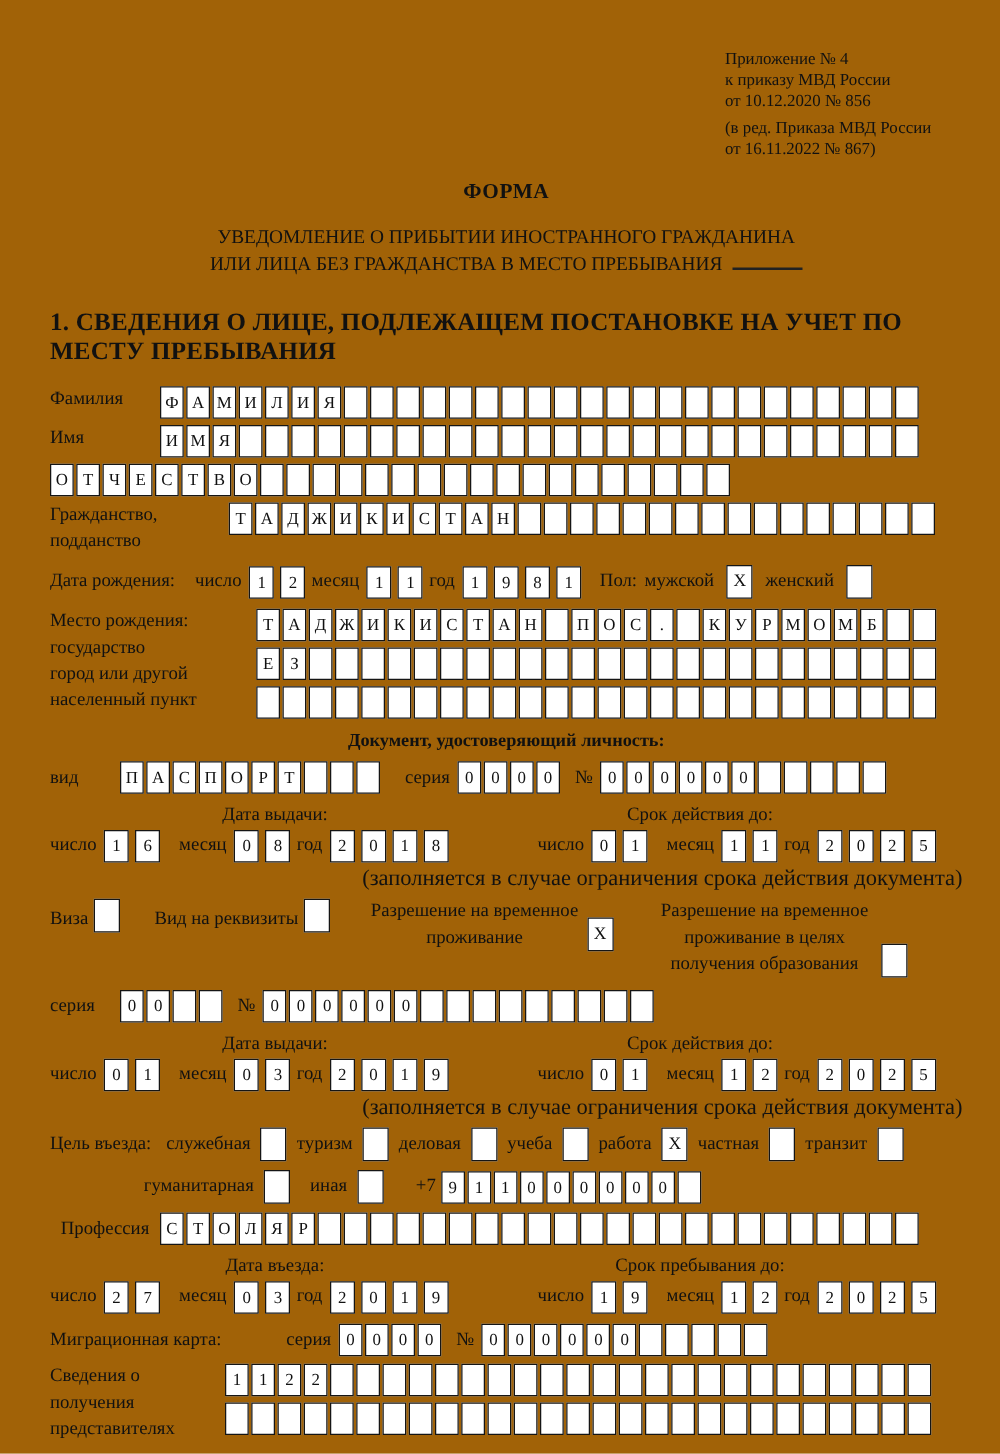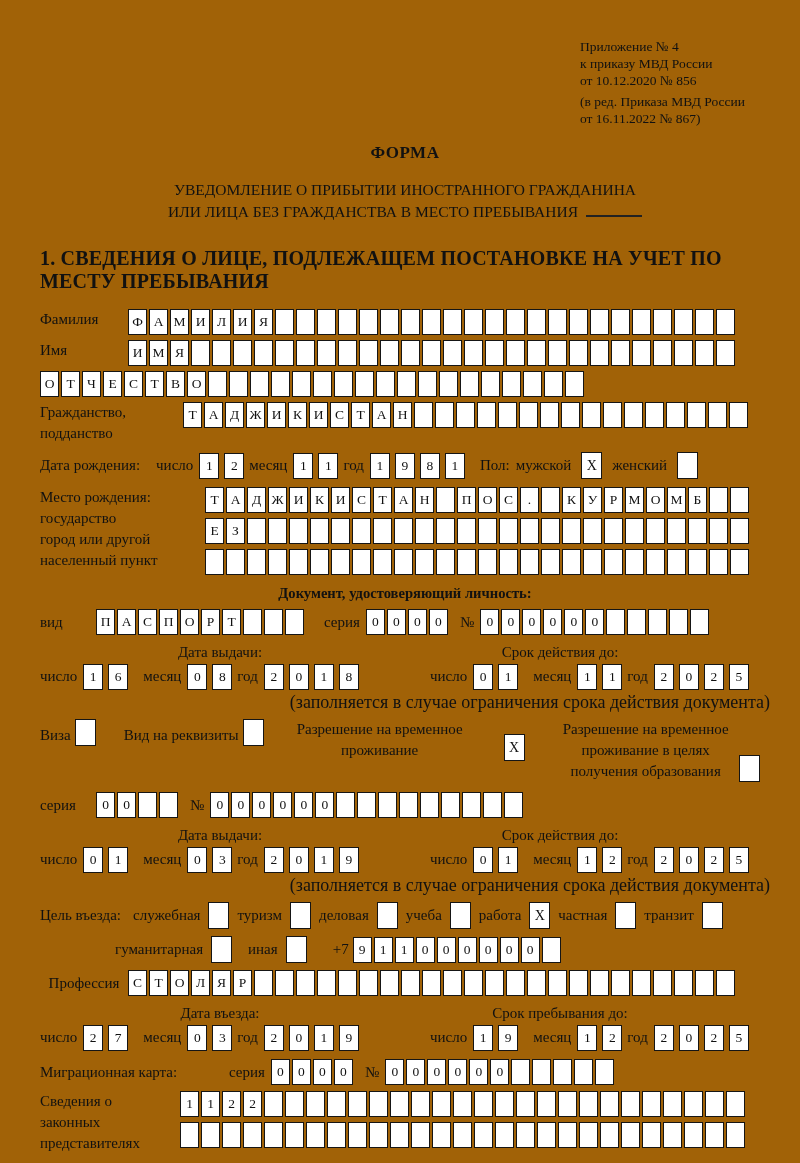--- a/index.html
+++ b/index.html
@@ -438,21 +438,21 @@
         <span class="cells">
             <span class="cell cb"></span>
           </span>
       </div>
       <div class="opt" style="margin-left:14px;">
         <span class="olbl">Вид на реквизиты</span>
         <span class="cells">
             <span class="cell cb"></span>
           </span>
       </div>
-      <div class="opt" style="margin-left:16px;gap:34px;">
+      <div class="opt" style="margin-left:16px;">
         <span class="olbl c" style="width:172px;">Разрешение на временное проживание</span>
         <span class="cells">
             <span class="cell cb">X</span>
           </span>
       </div>
       <div class="opt" style="margin-left:18px;margin-right:0;">
         <span class="olbl c" style="width:178px;">Разрешение на временное проживание в целях получения образования</span>
         <span class="cells">
             <span class="cell cb"></span>
           </span>
@@ -690,21 +690,21 @@
           <span class="cell"></span>
           <span class="cell"></span>
           <span class="cell"></span>
           <span class="cell"></span>
         </span>
     </div>
 
     <div class="frow">
       <div class="lbl w140">
         <div>Сведения о</div>
-        <div>законных</div>
+        <div>получения</div>
         <div>представителях</div>
 
       </div>
       <div class="stack">
         <div class="cells">
             <span class="cell">1</span>
             <span class="cell">1</span>
             <span class="cell">2</span>
             <span class="cell">2</span>
             <span class="cell"></span>

